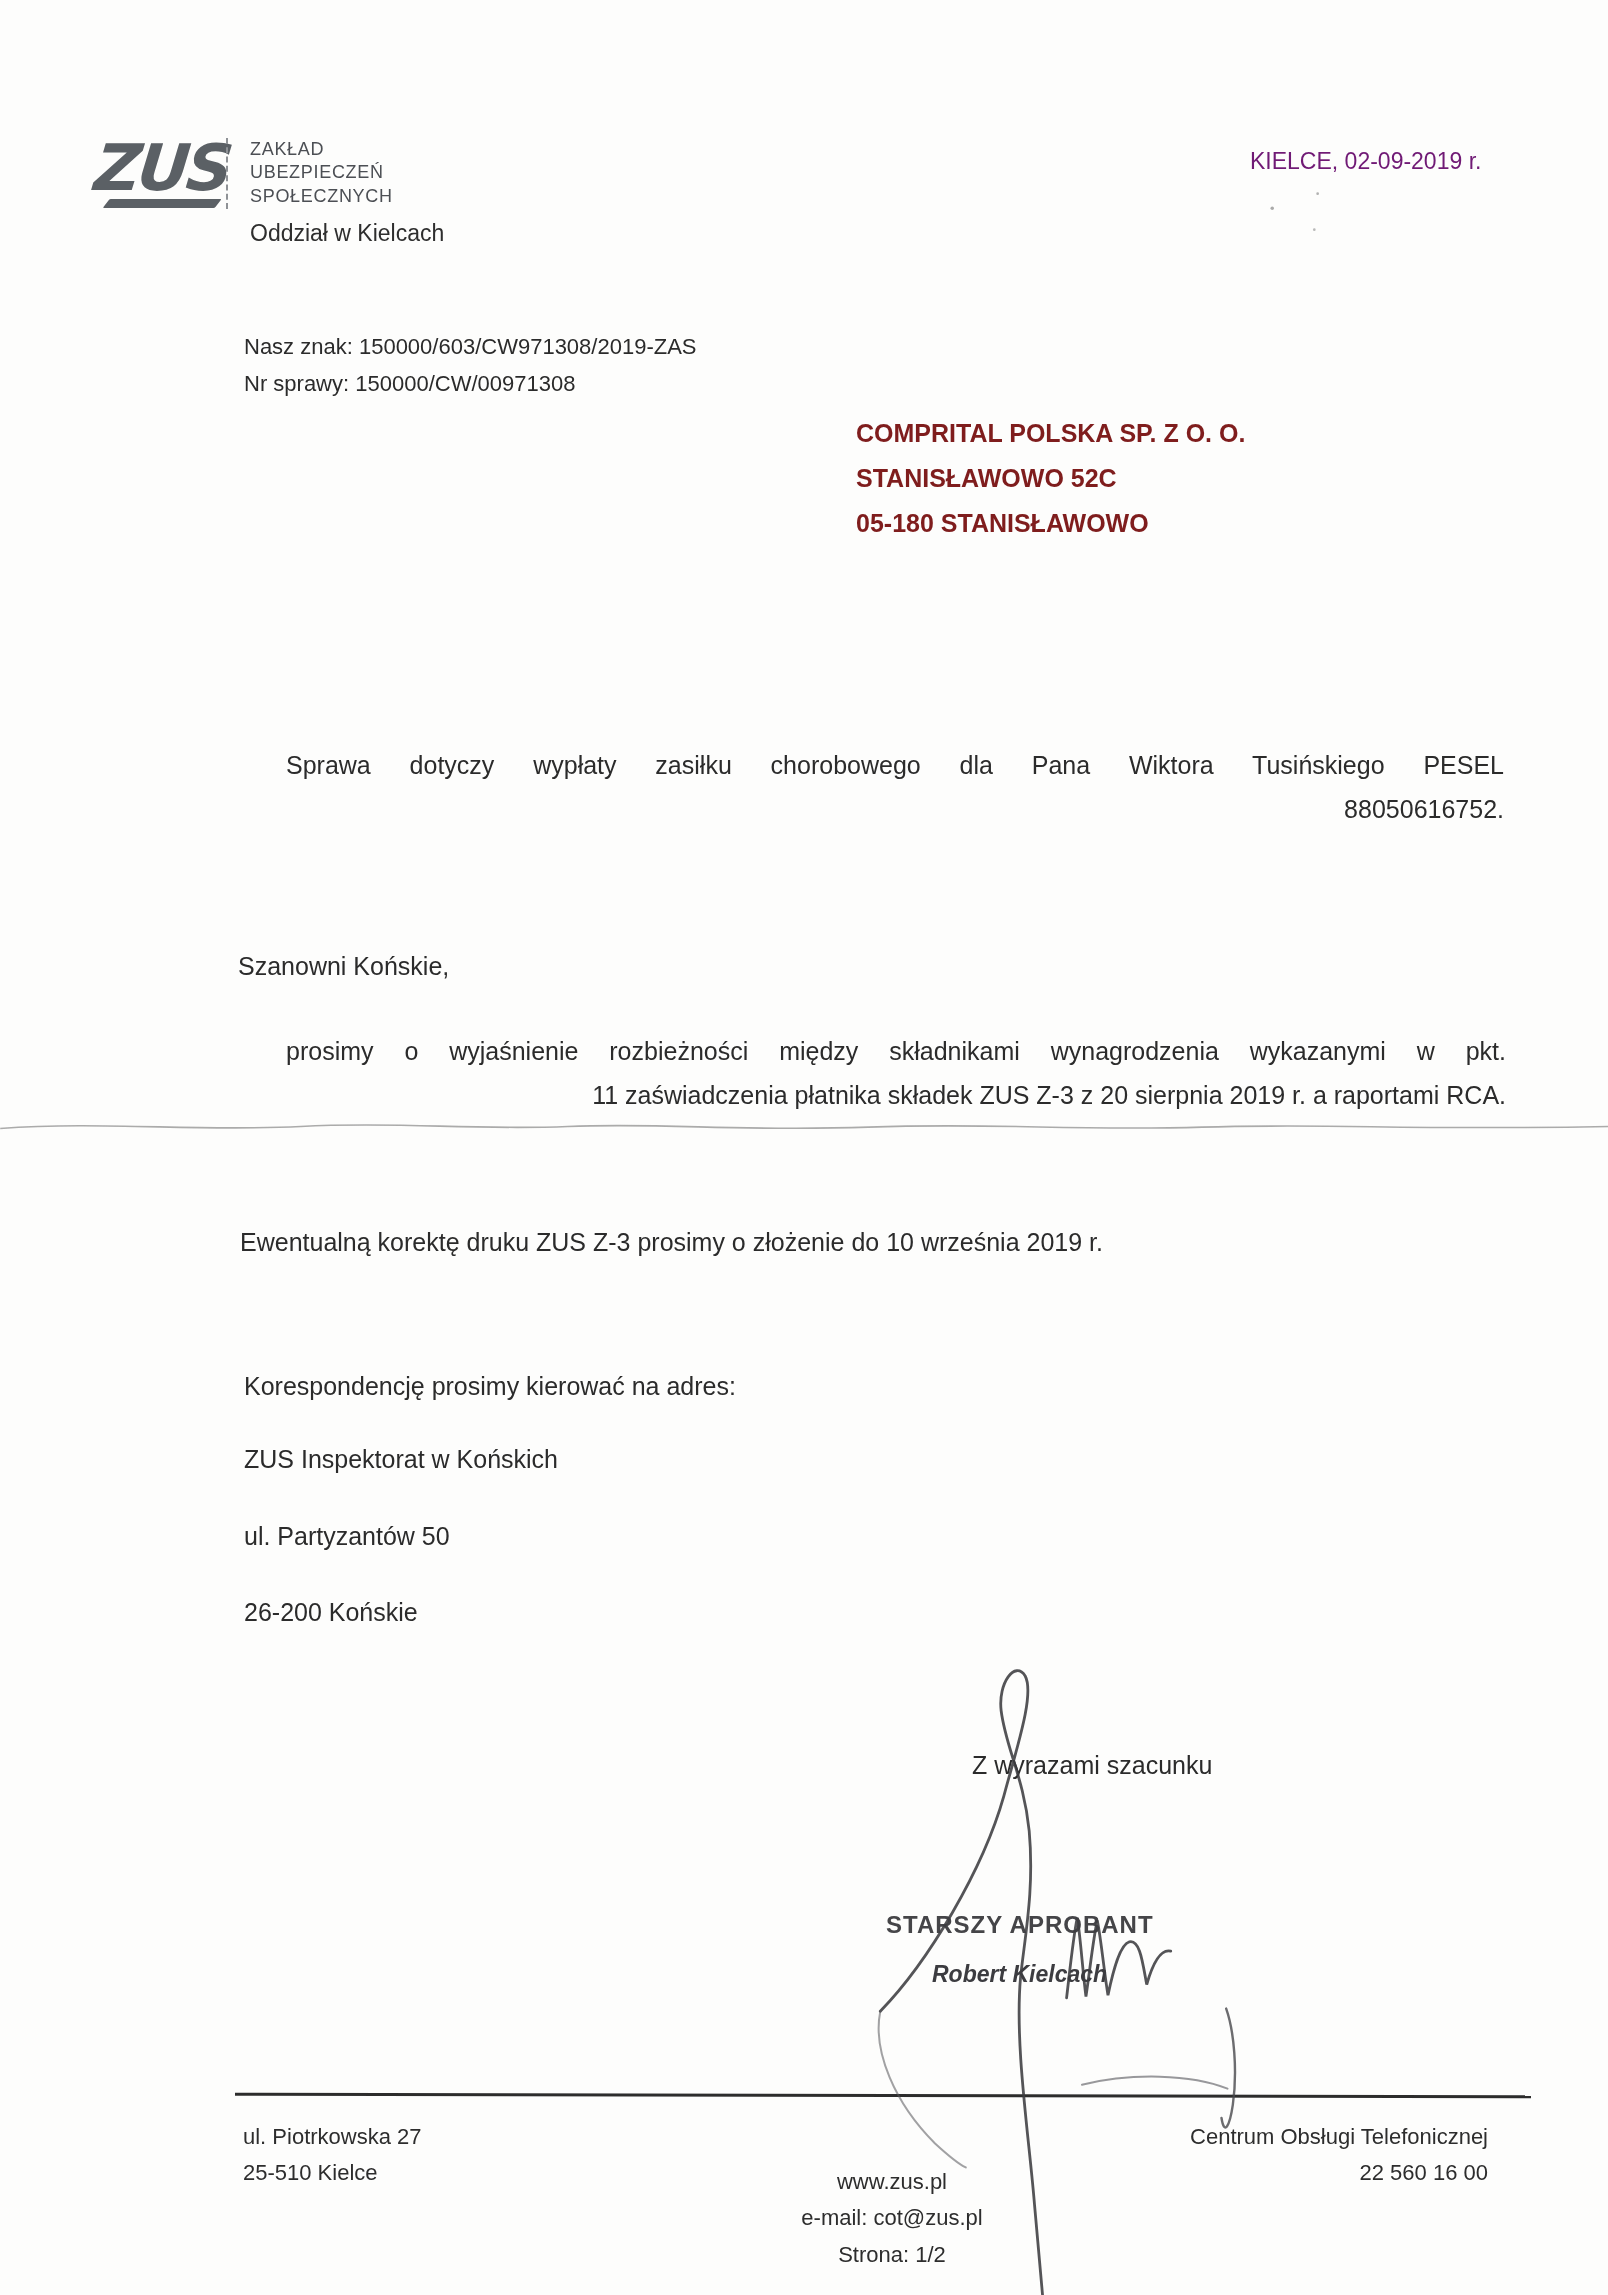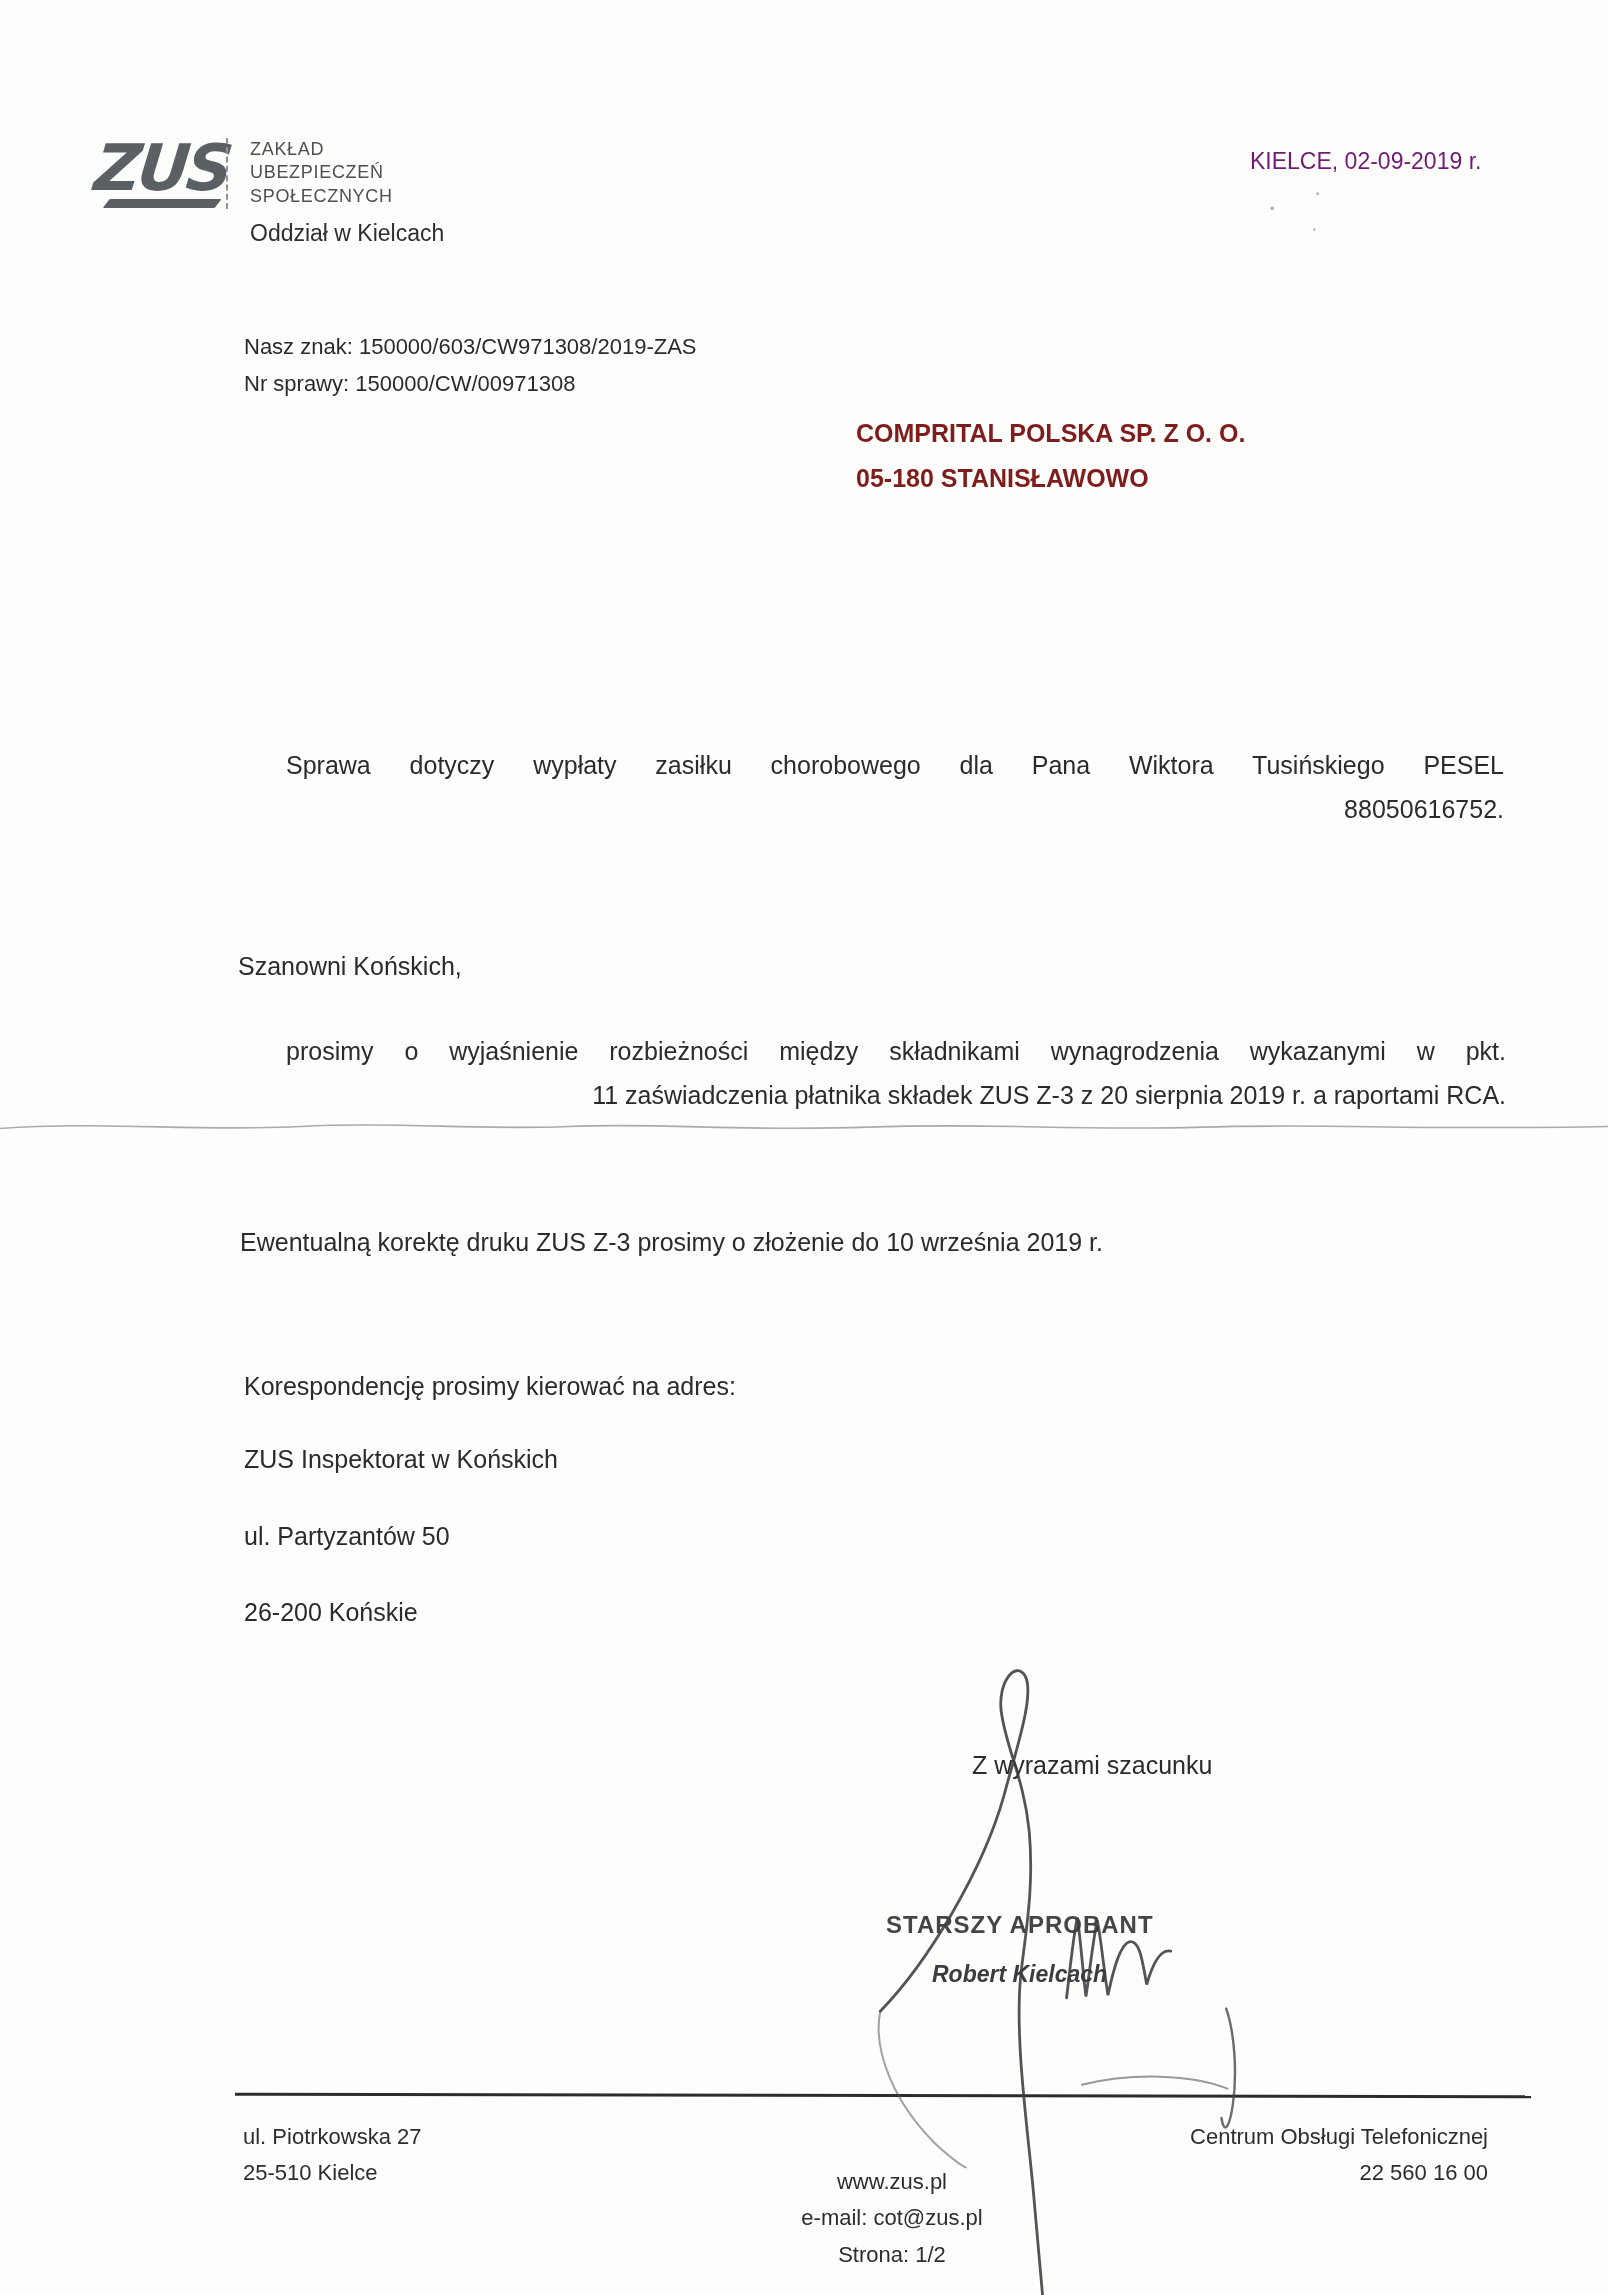--- a/index.html
+++ b/index.html
@@ -55,29 +55,30 @@
 
   <div class="abs branch" style="left:250px; top:220px;">Oddział w Kielcach</div>
 
   <div class="abs date-line" style="left:1250px; top:148px;">KIELCE, 02-09-2019 r.</div>
 
   <div class="abs ref-line" style="left:244px; top:334px;">Nasz znak: 150000/603/CW971308/2019-ZAS</div>
   <div class="abs ref-line" style="left:244px; top:371px;">Nr sprawy: 150000/CW/00971308</div>
 
   <div class="abs" style="left:856px; top:411px;">
     <div class="recipient-line">COMPRITAL POLSKA SP. Z O. O.</div>
+    <div class="recipient-line">STANISŁAWOWO 52C</div>
     <div class="recipient-line">05-180 STANISŁAWOWO</div>
   </div>
 
   <div class="abs" style="left:238px; top:743px; width:1266px;">
     <div class="body-txt wrap justify-full">Sprawa dotyczy wypłaty zasiłku chorobowego dla Pana Wiktora Tusińskiego PESEL</div>
     <div class="body-txt">88050616752.</div>
   </div>
 
-  <div class="abs body-txt" style="left:238px; top:944px;">Szanowni Końskich,</div>
+  <div class="abs body-txt" style="left:238px; top:944px;">Szanowni Końskie,</div>
 
   <div class="abs" style="left:238px; top:1029px; width:1268px;">
     <div class="body-txt wrap justify-full">prosimy o wyjaśnienie rozbieżności między składnikami wynagrodzenia wykazanymi w pkt.</div>
     <div class="body-txt">11 zaświadczenia płatnika składek ZUS Z-3 z 20 sierpnia 2019 r. a raportami RCA.</div>
   </div>
 
   <div class="abs body-txt" style="left:240px; top:1220px;">Ewentualną korektę druku ZUS Z-3 prosimy o złożenie do 10 września 2019 r.</div>
 
   <div class="abs body-txt" style="left:244px; top:1364px;">Korespondencję prosimy kierować na adres:</div>
   <div class="abs body-txt" style="left:244px; top:1437px;">ZUS Inspektorat w Końskich</div>

